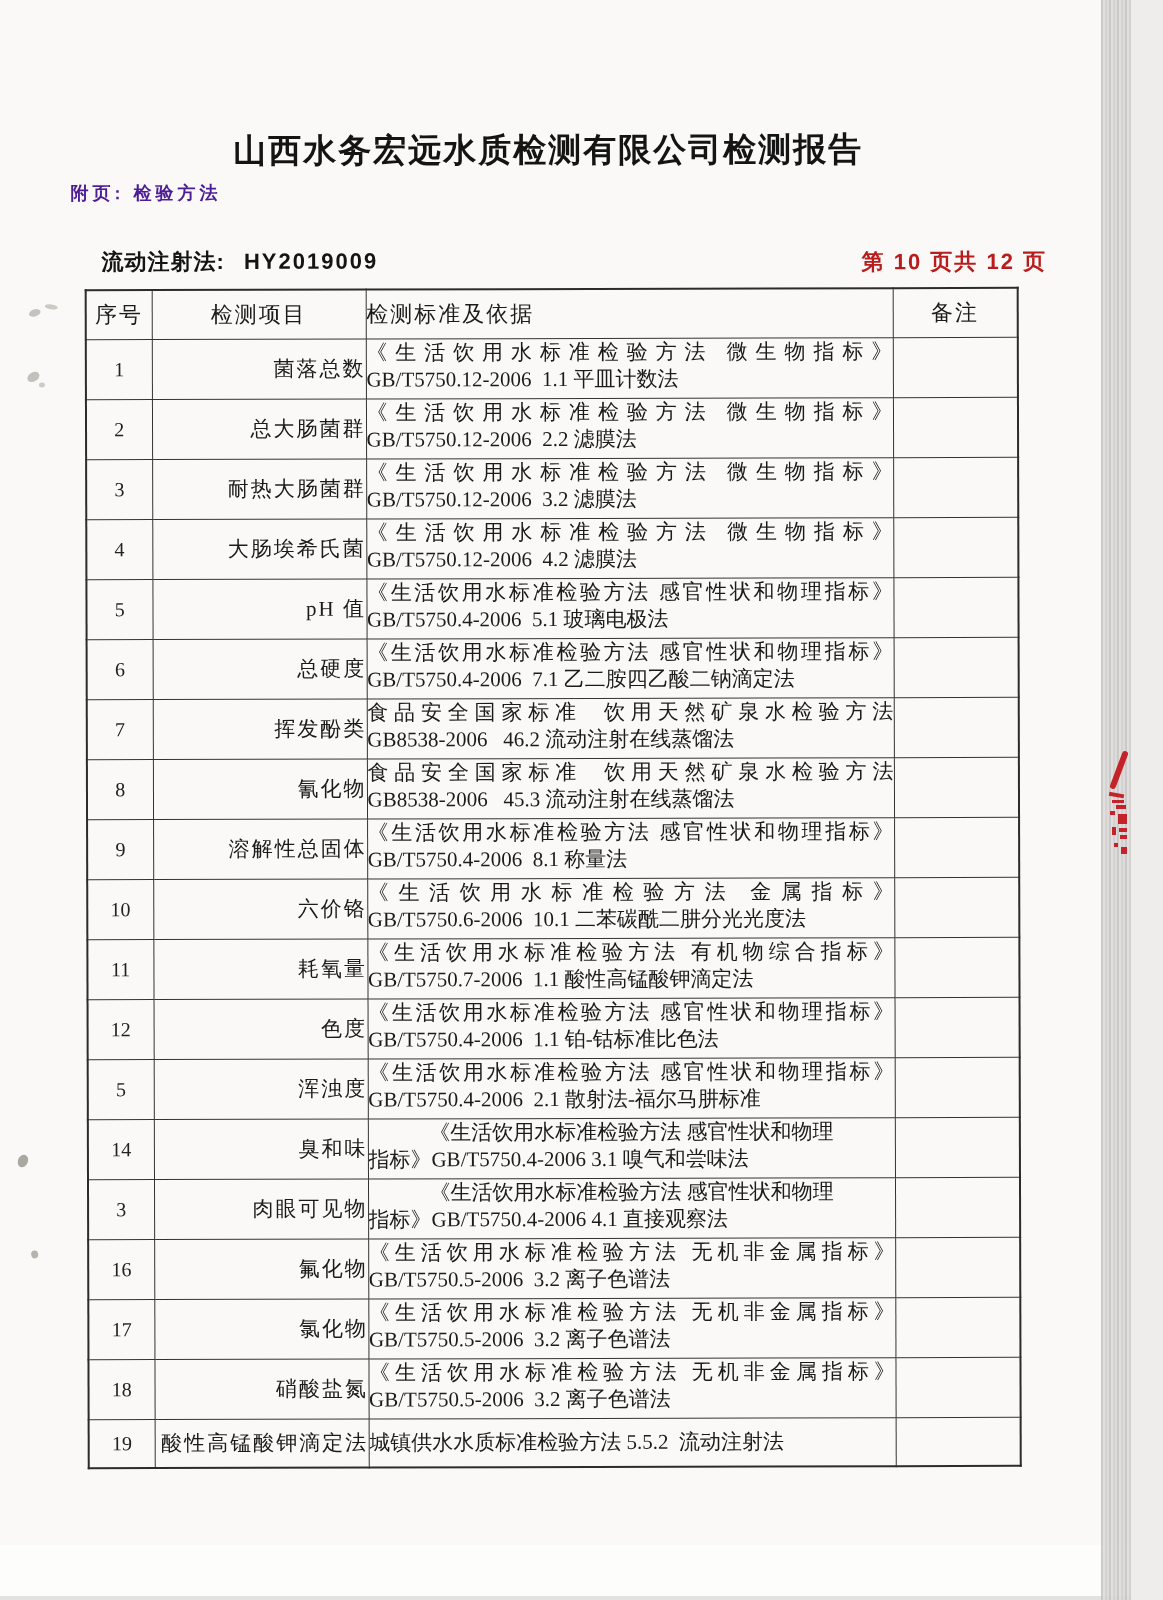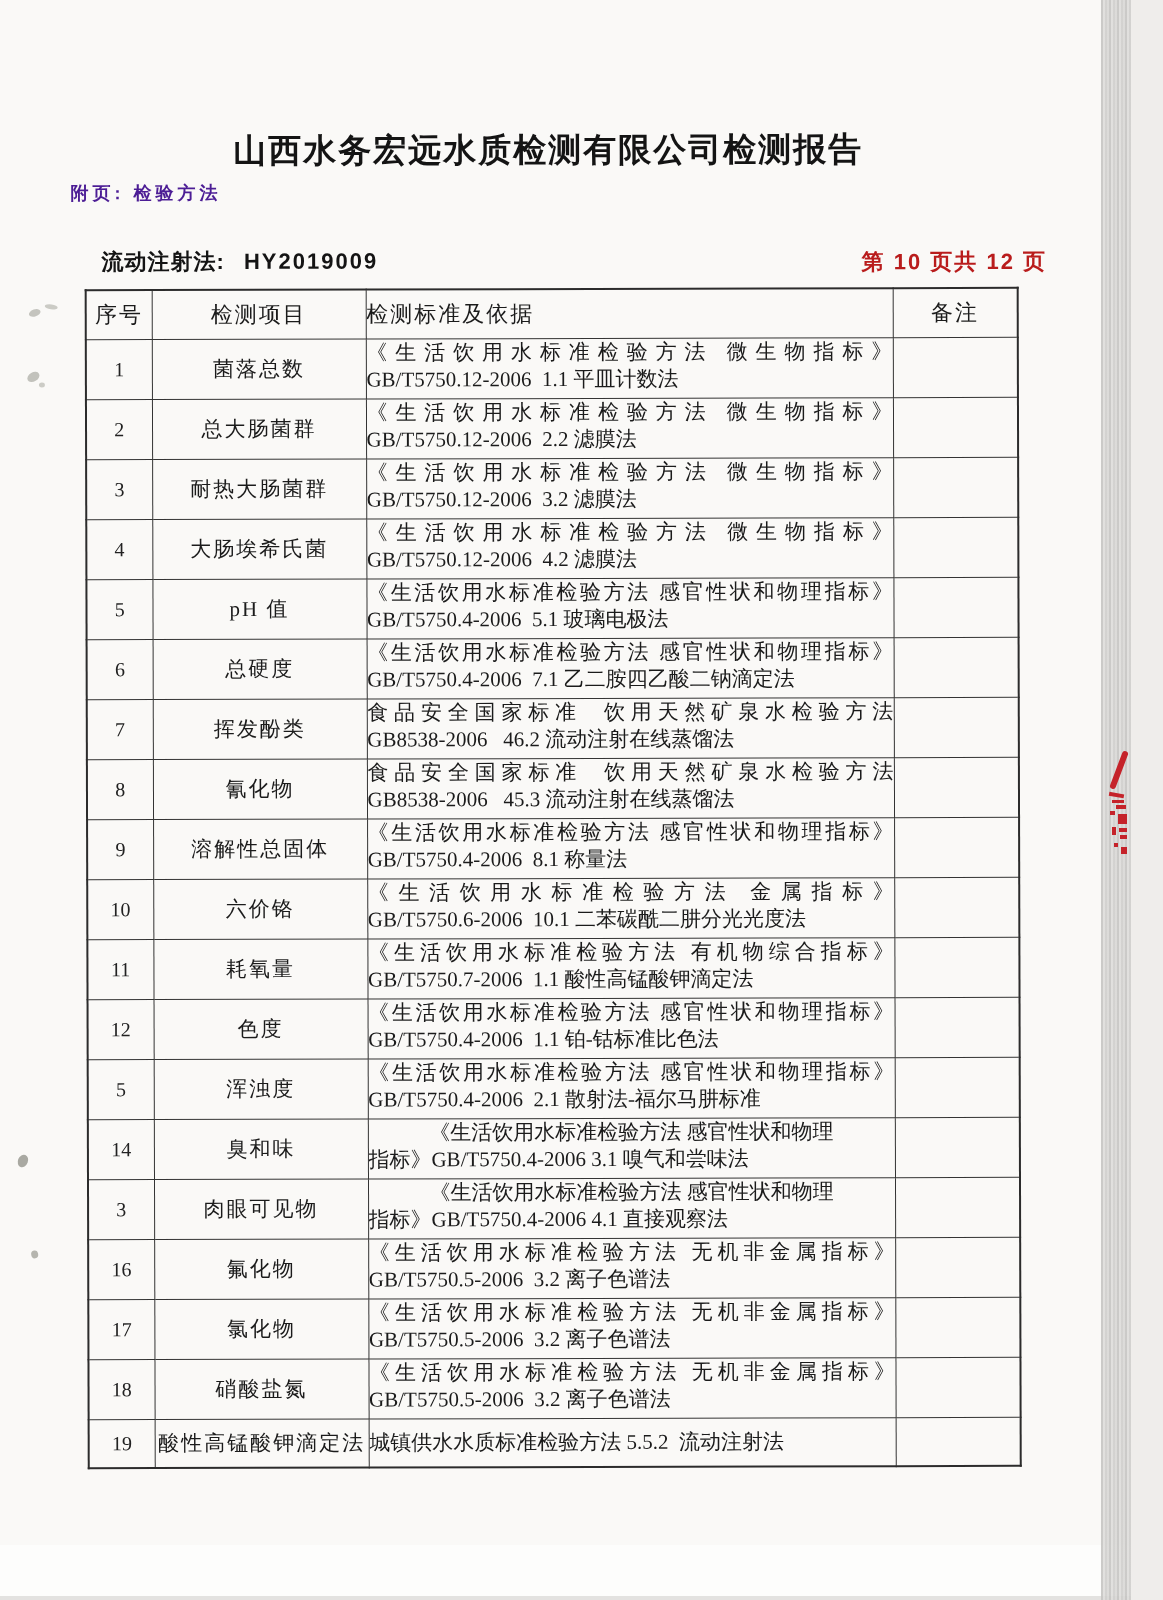--- a/index.html
+++ b/index.html
@@ -45,21 +45,21 @@
   table.methods th, table.methods td{
     border:1.6px solid #343434;
     padding:0;overflow:hidden;
   }
   thead tr{height:49px;}
   tbody tr{height:60px;}
   tbody tr.short-row{height:49px;}
   th{font-weight:normal;font-size:22px;letter-spacing:2px;color:#1b1b1b;}
   th.h-std{text-align:left;padding-left:12px;}
   td.no{text-align:center;font-size:20px;color:#222;}
-  td.item{text-align:center;font-size:21px;letter-spacing:2px;color:#1b1b1b;}
+  td.item{text-align:right;font-size:21px;letter-spacing:2px;color:#1b1b1b;}
   td.std{vertical-align:top;padding:3px 10px 0 12px;font-size:21px;line-height:27px;color:#1b1b1b;}
   td.std.single{vertical-align:middle;padding-top:0;}
   td.remark{background:transparent;}
   .l1.justify{text-align:justify;text-align-last:justify;}
   .l1.center{text-align:center;}
   .l1.left{text-align:left;}
   .l1,.l2{white-space:pre-wrap;}
 
   
   .scan-band{

